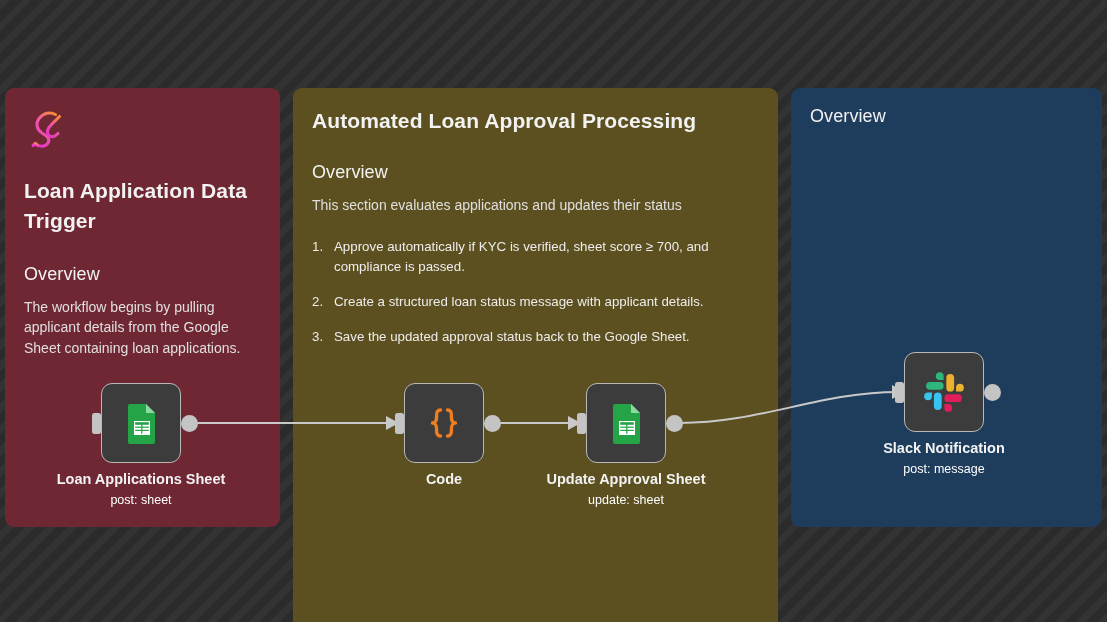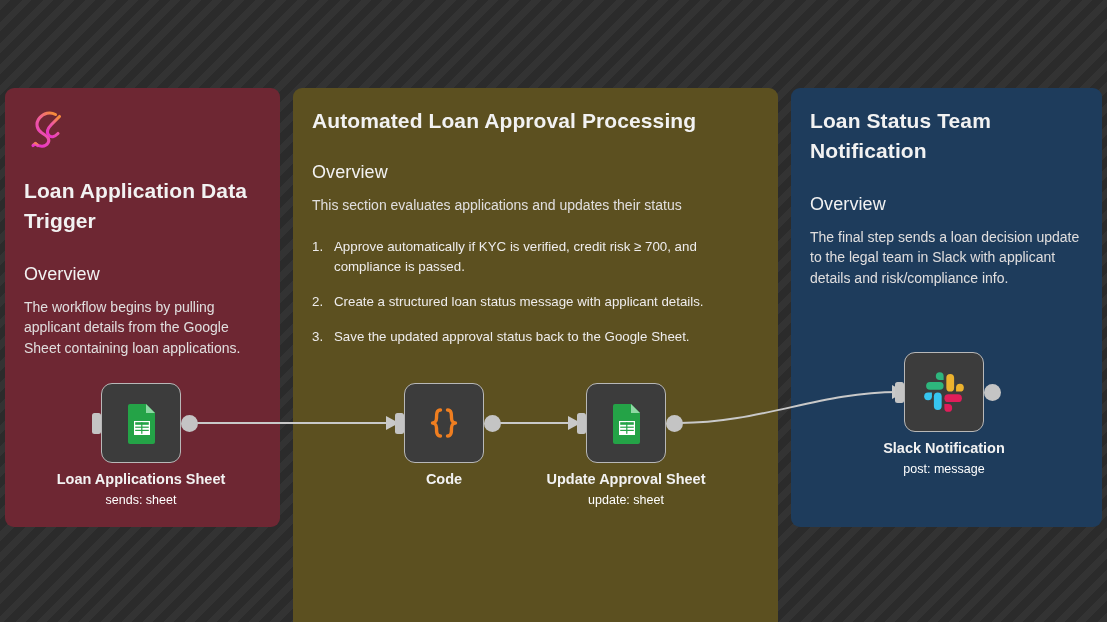--- a/index.html
+++ b/index.html
@@ -214,32 +214,30 @@
       <div class="overview-body">The workflow begins by pulling applicant details from the Google Sheet containing loan applications.</div>
     </div>
   </div>
 
   <div class="group" id="group-processing">
     <div class="group-inner">
       <div class="group-title">Automated Loan Approval Processing</div>
       <div class="overview-heading">Overview</div>
       <div class="overview-body">This section evaluates applications and updates their status</div>
       <ol class="steps">
-        <li>Approve automatically if KYC is verified, credit risk ≥ 700, and compliance is passed.</li>
+        <li>Approve automatically if KYC is verified, sheet score ≥ 700, and compliance is passed.</li>
         <li>Create a structured loan status message with applicant details.</li>
         <li>Save the updated approval status back to the Google Sheet.</li>
       </ol>
     </div>
   </div>
 
   <div class="group" id="group-notification">
     <div class="group-inner">
-      <div class="group-title">Loan Status Team Notification</div>
       <div class="overview-heading">Overview</div>
-      <div class="overview-body">The final step sends a loan decision update to the legal team in Slack with applicant details and risk/compliance info.</div>
     </div>
   </div>
 
   <svg class="edges">
 
     <line x1="196" y1="423" x2="392" y2="423" stroke="#c9c9c9" stroke-width="2"></line>
     <polygon points="386,416 399,423 386,430" fill="#c9c9c9"></polygon>
 
     <line x1="498" y1="423" x2="574" y2="423" stroke="#c9c9c9" stroke-width="2"></line>
     <polygon points="568,416 581,423 568,430" fill="#c9c9c9"></polygon>
@@ -256,21 +254,21 @@
         <path d="M11 3 h16 l9 9 v29 a2 2 0 0 1 -2 2 h-23 a2 2 0 0 1 -2 -2 v-36 a2 2 0 0 1 2 -2 z" fill="#24a347"></path>
         <path d="M27 3 l9 9 h-9 z" fill="#8ed9a4"></path>
         <rect x="15" y="20" width="16" height="14" fill="#ffffff"></rect>
         <rect x="16.2" y="21.2" width="13.6" height="2.6" fill="#24a347"></rect>
         <rect x="22.2" y="21.2" width="1.2" height="11.6" fill="#24a347"></rect>
         <rect x="16.2" y="25.6" width="13.6" height="1.2" fill="#24a347"></rect>
         <rect x="16.2" y="28.8" width="13.6" height="1.2" fill="#24a347"></rect>
       </svg>
     </div>
     <div class="node-label">Loan Applications Sheet</div>
-    <div class="node-sublabel">sends: sheet</div>
+    <div class="node-sublabel">post: sheet</div>
   </div>
 
   <div class="node" style="left:404px; top:383px;">
     <div class="port port-out"></div>
     <div class="port port-in"></div>
     <div class="node-box">
       <svg width="44" height="44" viewBox="0 0 44 44">
         <g fill="none" stroke="#ef7e20" stroke-width="3.4" stroke-linecap="round" stroke-linejoin="round">
           <path d="M18.5 9 C14.5 9 14.5 13 14.5 17 C14.5 20 12.5 22 10.5 22 C12.5 22 14.5 24 14.5 27 C14.5 31 14.5 35 18.5 35"></path>
           <path d="M25.5 9 C29.5 9 29.5 13 29.5 17 C29.5 20 31.5 22 33.5 22 C31.5 22 29.5 24 29.5 27 C29.5 31 29.5 35 25.5 35"></path>

